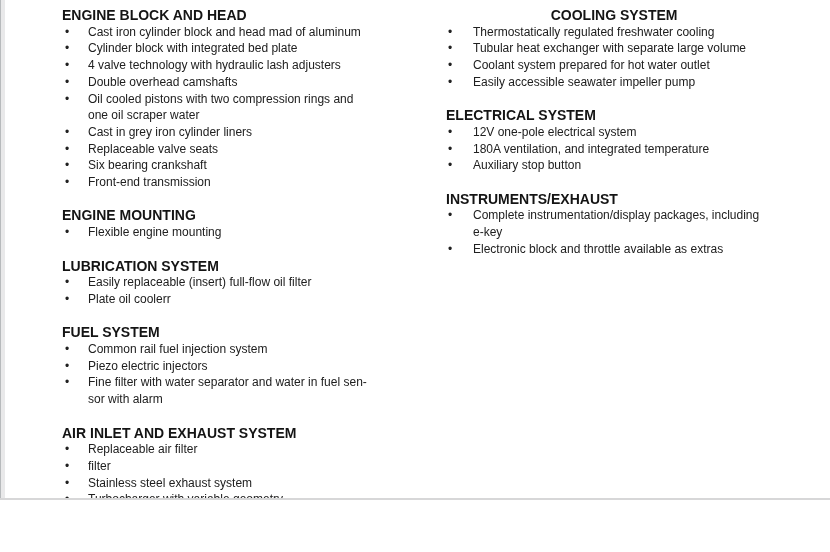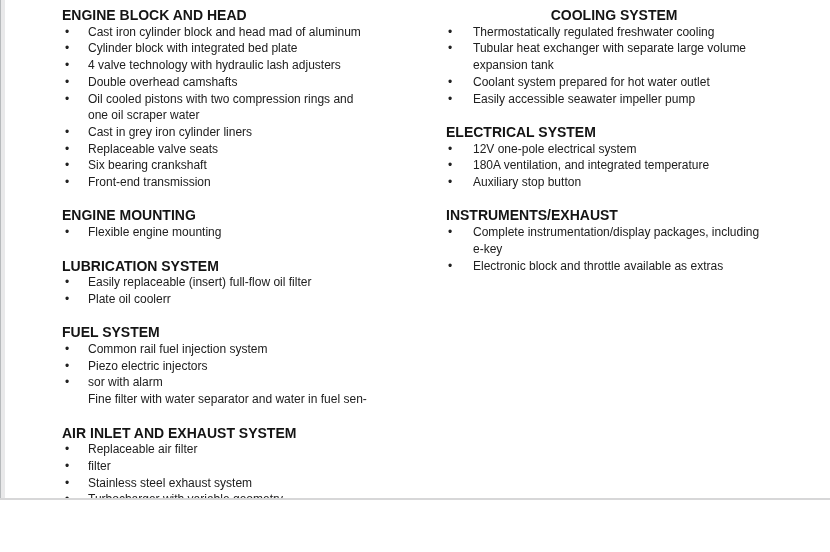--- a/index.html
+++ b/index.html
@@ -87,39 +87,39 @@
         <ul class="bullet-list">
           <li><span class="bullet">•</span><span class="item-lines"><span class="line">Easily replaceable (insert) full-flow oil filter</span></span></li>
           <li><span class="bullet">•</span><span class="item-lines"><span class="line">Plate oil coolerr</span></span></li>
         </ul>
       </section>
       <section class="spec-section">
         <h3 class="section-title">FUEL SYSTEM</h3>
         <ul class="bullet-list">
           <li><span class="bullet">•</span><span class="item-lines"><span class="line">Common rail fuel injection system</span></span></li>
           <li><span class="bullet">•</span><span class="item-lines"><span class="line">Piezo electric injectors</span></span></li>
-          <li><span class="bullet">•</span><span class="item-lines"><span class="line">sor with alarm</span><span class="line">Fine filter with water separator and water in fuel sen-</span></span></li>
+          <li><span class="bullet">•</span><span class="item-lines"><span class="line">Fine filter with water separator and water in fuel sen-</span><span class="line">sor with alarm</span></span></li>
         </ul>
       </section>
       <section class="spec-section">
         <h3 class="section-title">AIR INLET AND EXHAUST SYSTEM</h3>
         <ul class="bullet-list">
           <li><span class="bullet">•</span><span class="item-lines"><span class="line">Replaceable air filter</span></span></li>
           <li><span class="bullet">•</span><span class="item-lines"><span class="line">filter</span></span></li>
           <li><span class="bullet">•</span><span class="item-lines"><span class="line">Stainless steel exhaust system</span></span></li>
           <li><span class="bullet">•</span><span class="item-lines"><span class="line">Turbocharger with variable geometry</span></span></li>
         </ul>
       </section>
     </div>
   <div class="col col-right">
       <section class="spec-section indent-title">
         <h3 class="section-title">COOLING SYSTEM</h3>
         <ul class="bullet-list">
           <li><span class="bullet">•</span><span class="item-lines"><span class="line">Thermostatically regulated freshwater cooling</span></span></li>
-          <li><span class="bullet">•</span><span class="item-lines"><span class="line">Tubular heat exchanger with separate large volume</span><span class="line">expansion tank</span></span></li>
+          <li><span class="bullet">•</span><span class="item-lines"><span class="line">Tubular heat exchanger with separate large volume</span></span></li>
           <li><span class="bullet">•</span><span class="item-lines"><span class="line">Coolant system prepared for hot water outlet</span></span></li>
           <li><span class="bullet">•</span><span class="item-lines"><span class="line">Easily accessible seawater impeller pump</span></span></li>
         </ul>
       </section>
       <section class="spec-section">
         <h3 class="section-title">ELECTRICAL SYSTEM</h3>
         <ul class="bullet-list">
           <li><span class="bullet">•</span><span class="item-lines"><span class="line">12V one-pole electrical system</span></span></li>
           <li><span class="bullet">•</span><span class="item-lines"><span class="line">180A ventilation, and integrated temperature</span></span></li>
           <li><span class="bullet">•</span><span class="item-lines"><span class="line">Auxiliary stop button</span></span></li>

